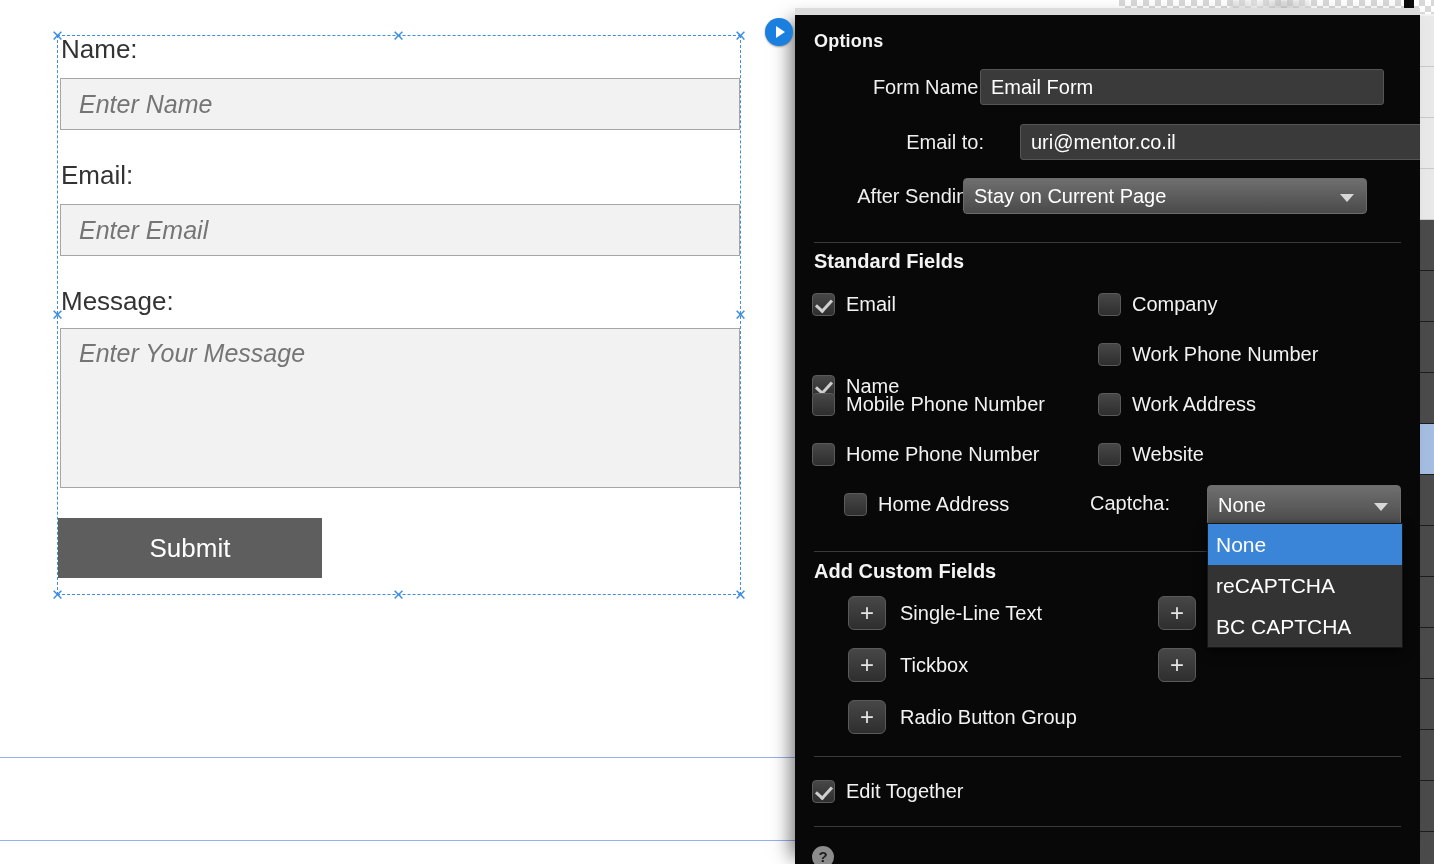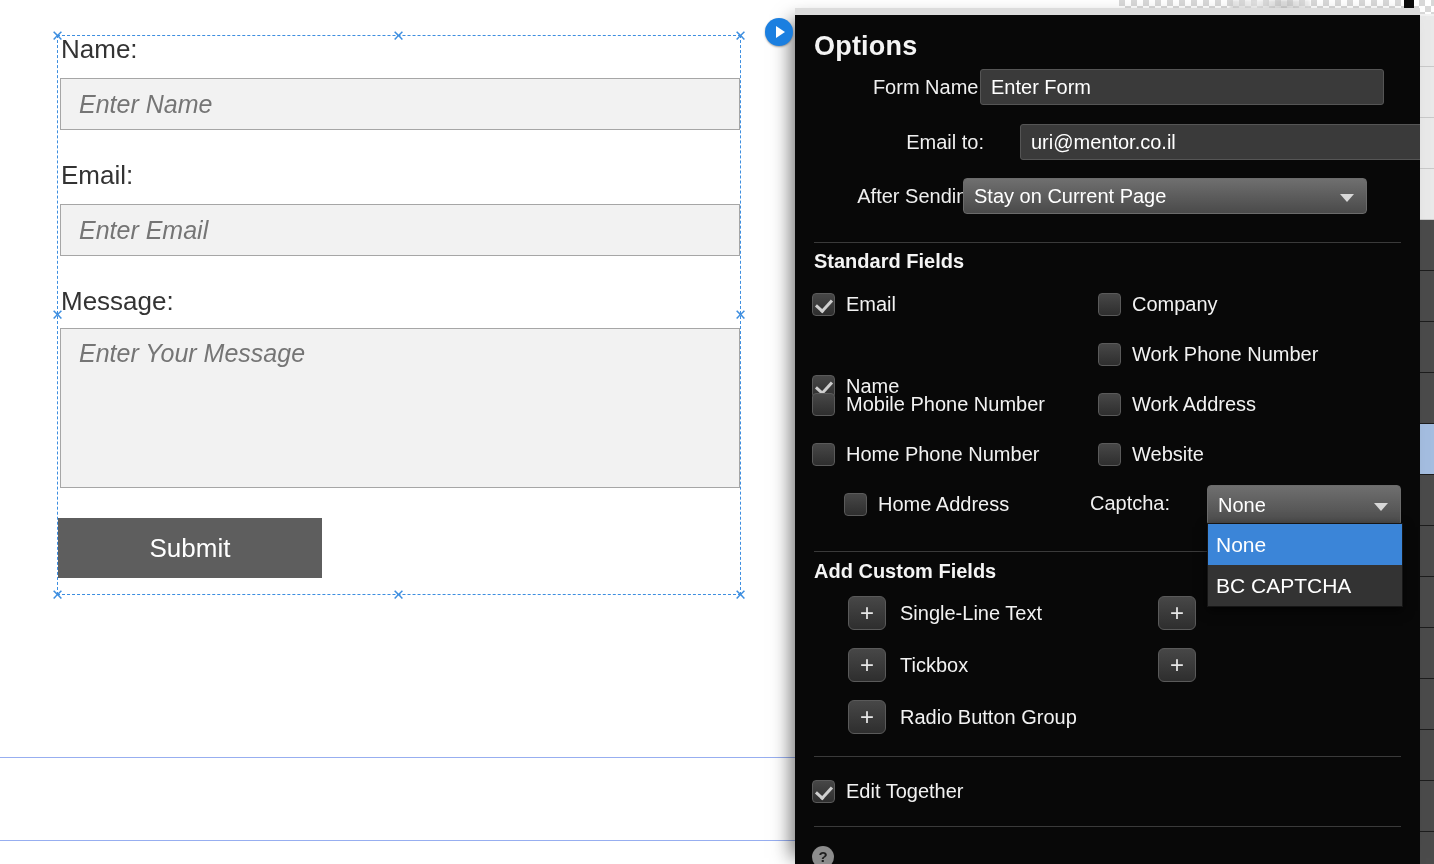--- a/index.html
+++ b/index.html
@@ -111,21 +111,21 @@
     font-family:"Liberation Sans", sans-serif;
     overflow:hidden;
   }
   #panel-top-edge{
     position:absolute;left:795px;top:8px;width:625px;height:7px;
     background:#dcdcdc;z-index:11;
   }
 
   .panel-title{
     position:absolute;left:19px;top:17px;
-    font-size:27px;font-weight:bold;color:#f4f4f4;
+    font-size:18px;font-weight:bold;color:#f4f4f4;
     letter-spacing:.2px;
   }
 
   .opt-row{position:absolute;height:36px;}
   .opt-label{
     position:absolute;right:0;top:0;
     font-size:20px;color:#efefef;white-space:nowrap;line-height:36px;
   }
   .opt-field{
     position:absolute;height:36px;box-sizing:border-box;
@@ -261,21 +261,21 @@
 <div id="right-dark-frame"></div>
 
 <div id="panel-top-edge"></div>
 <div id="options-panel">
 
   <div class="panel-title">Options</div>
 
   <div class="opt-row" style="left:19px;top:55px;width:170px;">
     <div class="opt-label">Form Name:</div>
   </div>
-  <div class="opt-field" style="left:185px;top:55px;width:404px;">Enter Form</div>
+  <div class="opt-field" style="left:185px;top:55px;width:404px;">Email Form</div>
 
   <div class="opt-row" style="left:19px;top:110px;width:170px;">
     <div class="opt-label">Email to:</div>
   </div>
   <div class="opt-field" style="left:185px;top:110px;width:404px;margin-left:40px;">uri@mentor.co.il</div>
 
   <div class="opt-row" style="left:19px;top:164px;width:170px;">
     <div class="opt-label">After Sending:</div>
   </div>
   <div class="opt-select" style="left:168px;top:164px;width:404px;">
@@ -354,14 +354,15 @@
     <span class="chk-label">Edit Together</span>
   </div>
 
   <div class="divider" style="top:812px;"></div>
 
   <div id="help-icon">?</div>
 </div>
 
 <div id="captcha-dropdown">
   <div class="dd-item selected">None</div>
+  <div class="dd-item">reCAPTCHA</div>
   <div class="dd-item">BC CAPTCHA</div>
 </div>
 
 </body></html>

